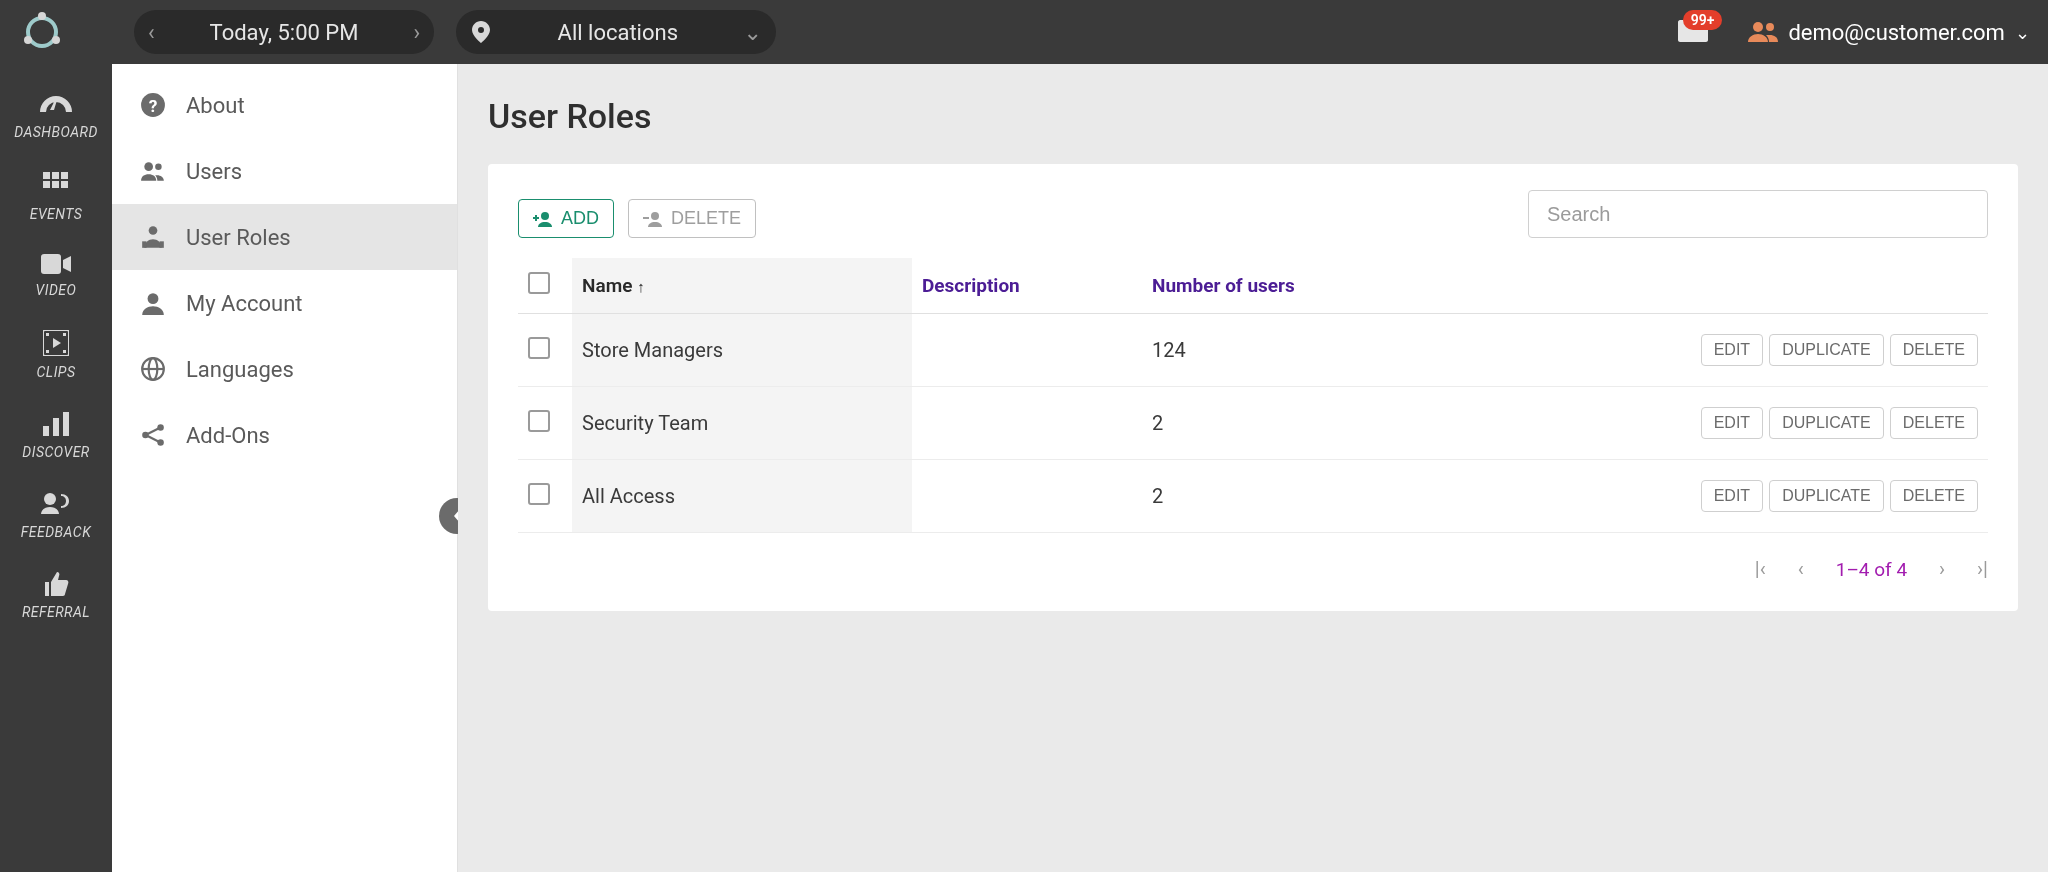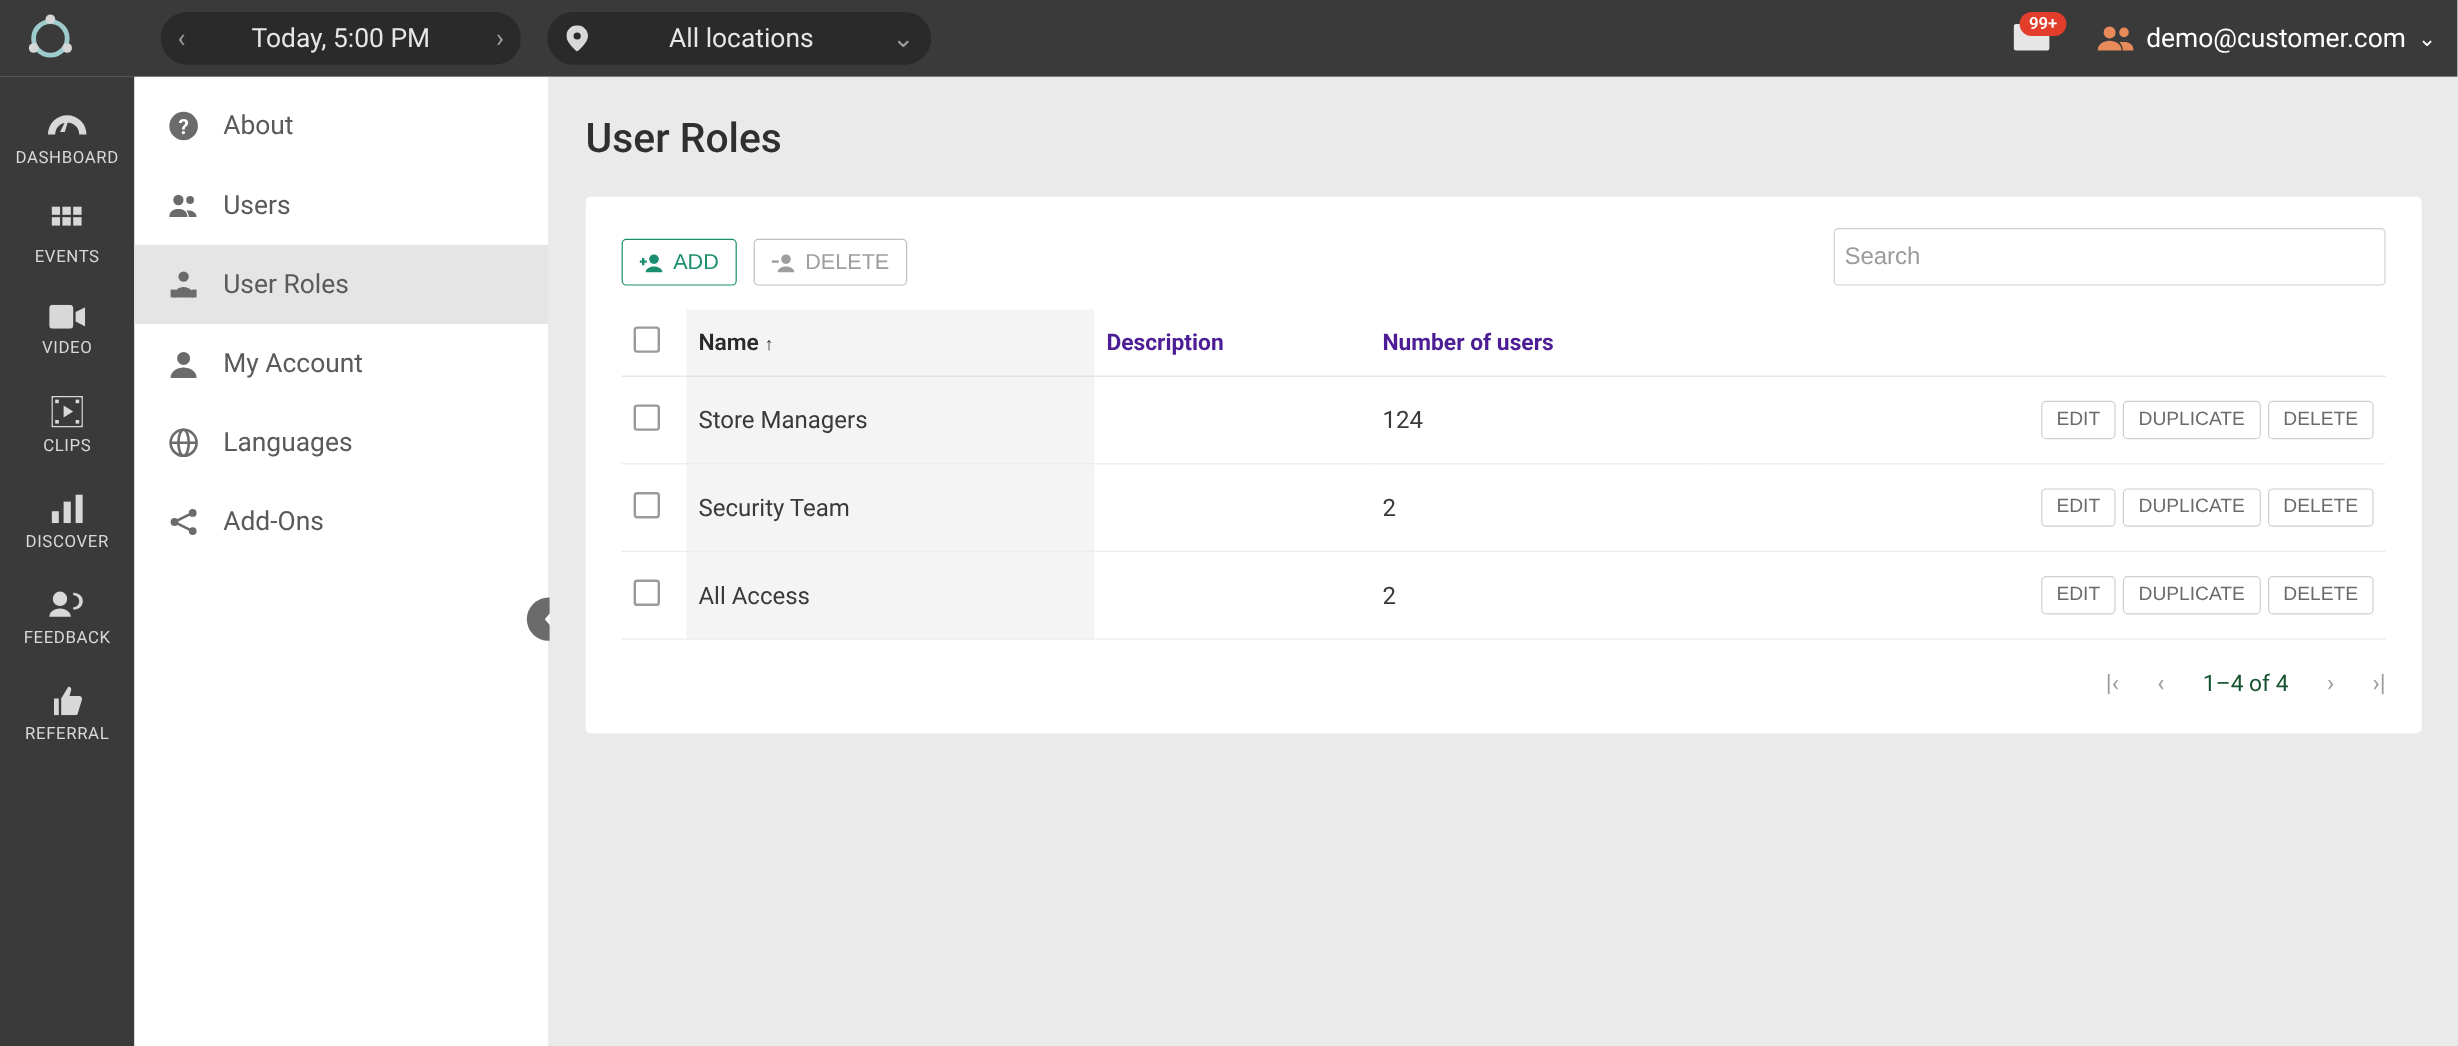--- a/index.html
+++ b/index.html
@@ -16,40 +16,40 @@
 .pill .pin-wrap { width: 22px; display:flex; justify-content:center; }
 
 .topright { margin-left: auto; display: flex; align-items: center; gap: 40px; color: #e6e6e6; }
 .inbox { position: relative; display:flex; align-items:center; }
 .badge { position: absolute; top: -10px; right: -14px; background: #e33e2b; color: #fff; font-size: 14px; border-radius: 999px; padding: 2px 8px; font-weight: 600; }
 .userchip { display: flex; align-items: center; gap: 10px; font-size: 22px; color: #fff; }
 .userchip svg { fill: #e88a5a; }
 
 
 .leftnav { position: absolute; left: 0; top: 64px; bottom: 0; width: 112px; background: #3a3a3a; display: flex; flex-direction: column; align-items: center; padding-top: 28px; gap: 32px; }
-.leftnav .item { color: #d8d8d8; font-size: 14px; letter-spacing: 0.5px; display: flex; flex-direction: column; align-items: center; gap: 8px; cursor: pointer; }
+.leftnav .item { color: #d8d8d8; font-size: 14px; letter-spacing: 0.5px; display: flex; flex-direction: column; align-items: center; gap: 8px; cursor: pointer; font-style: italic; }
 .leftnav .item svg { fill: #d8d8d8; }
 
 
 .sidebar { position: absolute; left: 112px; top: 64px; bottom: 0; width: 346px; background: #fff; border-right: 1px solid #e0e0e0; padding-top: 8px; }
 .sidebar .side-item { display: flex; align-items: center; gap: 20px; height: 66px; padding: 0 28px; font-size: 22px; color: #5a5a5a; cursor: pointer; }
 .sidebar .side-item.active { background: #e5e5e5; }
 .sidebar .side-item svg { fill: #6b6b6b; width: 26px; height: 26px; flex-shrink:0; }
 .collapse-btn { position: absolute; right: -18px; top: 434px; width: 36px; height: 36px; background: #6b6b6b; border-radius: 50%; display: flex; align-items: center; justify-content: center; cursor:pointer; }
 
 
 .main { position: absolute; left: 458px; right: 0; top: 64px; bottom: 0; background: #eaeaea; padding: 32px 30px; }
 .page-title { font-size: 34px; color: #2f2f2f; font-weight: 500; margin-bottom: 28px; }
 
 .card { background: #fff; border-radius: 4px; padding: 26px 30px 30px; }
 
 .toolbar { display: flex; align-items: flex-end; gap: 14px; margin-bottom: 20px; }
 .btn-add { border: 1.5px solid #1a8e6e; color: #1a8e6e; background: #fff; font-size: 18px; padding: 8px 14px; border-radius: 4px; display:flex; align-items:center; gap:8px; cursor:pointer; font-weight:500; }
 .btn-del { border: 1.5px solid #c0c0c0; color: #9e9e9e; background: #fff; font-size: 18px; padding: 8px 14px; border-radius: 4px; display:flex; align-items:center; gap:8px; cursor: not-allowed; }
-.search { margin-left: auto; border: 1px solid #d0d0d0; border-radius: 4px; height: 48px; width: 460px; padding: 0 8px; font-size: 20px; color: #a21caf; }
+.search { margin-left: auto; border: 1px solid #d0d0d0; border-radius: 4px; height: 48px; width: 460px; padding: 0 18px; font-size: 20px; color: #a21caf; }
 .search::placeholder { color: #9b9b9b; }
 
 table { width: 100%; border-collapse: collapse; }
 th { text-align: left; font-size: 19px; color: #4c1d95; font-weight: 700; padding: 14px 10px; border-bottom: 1px solid #e0e0e0; }
 th.name { color: #2a2a2a; font-weight: 600; }
 td { padding: 20px 10px; font-size: 20px; color: #3a3a3a; border-bottom: 1px solid #ececec; }
 td.name-cell, th.name-th { background: #f4f4f4; }
 .chk { width: 22px; height: 22px; border: 2px solid #9a9a9a; border-radius: 3px; display:inline-block; cursor:pointer; }
 .row-actions { text-align: right; }
 .mini-btn { border: 1px solid #cfcfcf; background: #fff; color: #6b6b6b; font-size: 16px; padding: 6px 12px; border-radius: 4px; margin-left: 6px; cursor:pointer; }
@@ -274,18 +274,18 @@
             <td></td>
             <td>2</td>
             <td class="row-actions"><button class="mini-btn">EDIT</button><button class="mini-btn">DUPLICATE</button><button class="mini-btn">DELETE</button></td>
           </tr>
         </tbody>
     </table>
 
     <div class="pager">
       <span class="pctl">|‹</span>
       <span class="pctl">‹</span>
-      <span style="color:#14532d;">1–4 of 4</span>
+      <span style="color:#a21caf;">1–4 of 4</span>
       <span class="pctl">›</span>
       <span class="pctl">›|</span>
     </div>
   </div>
 </div>
 
 </body></html>

